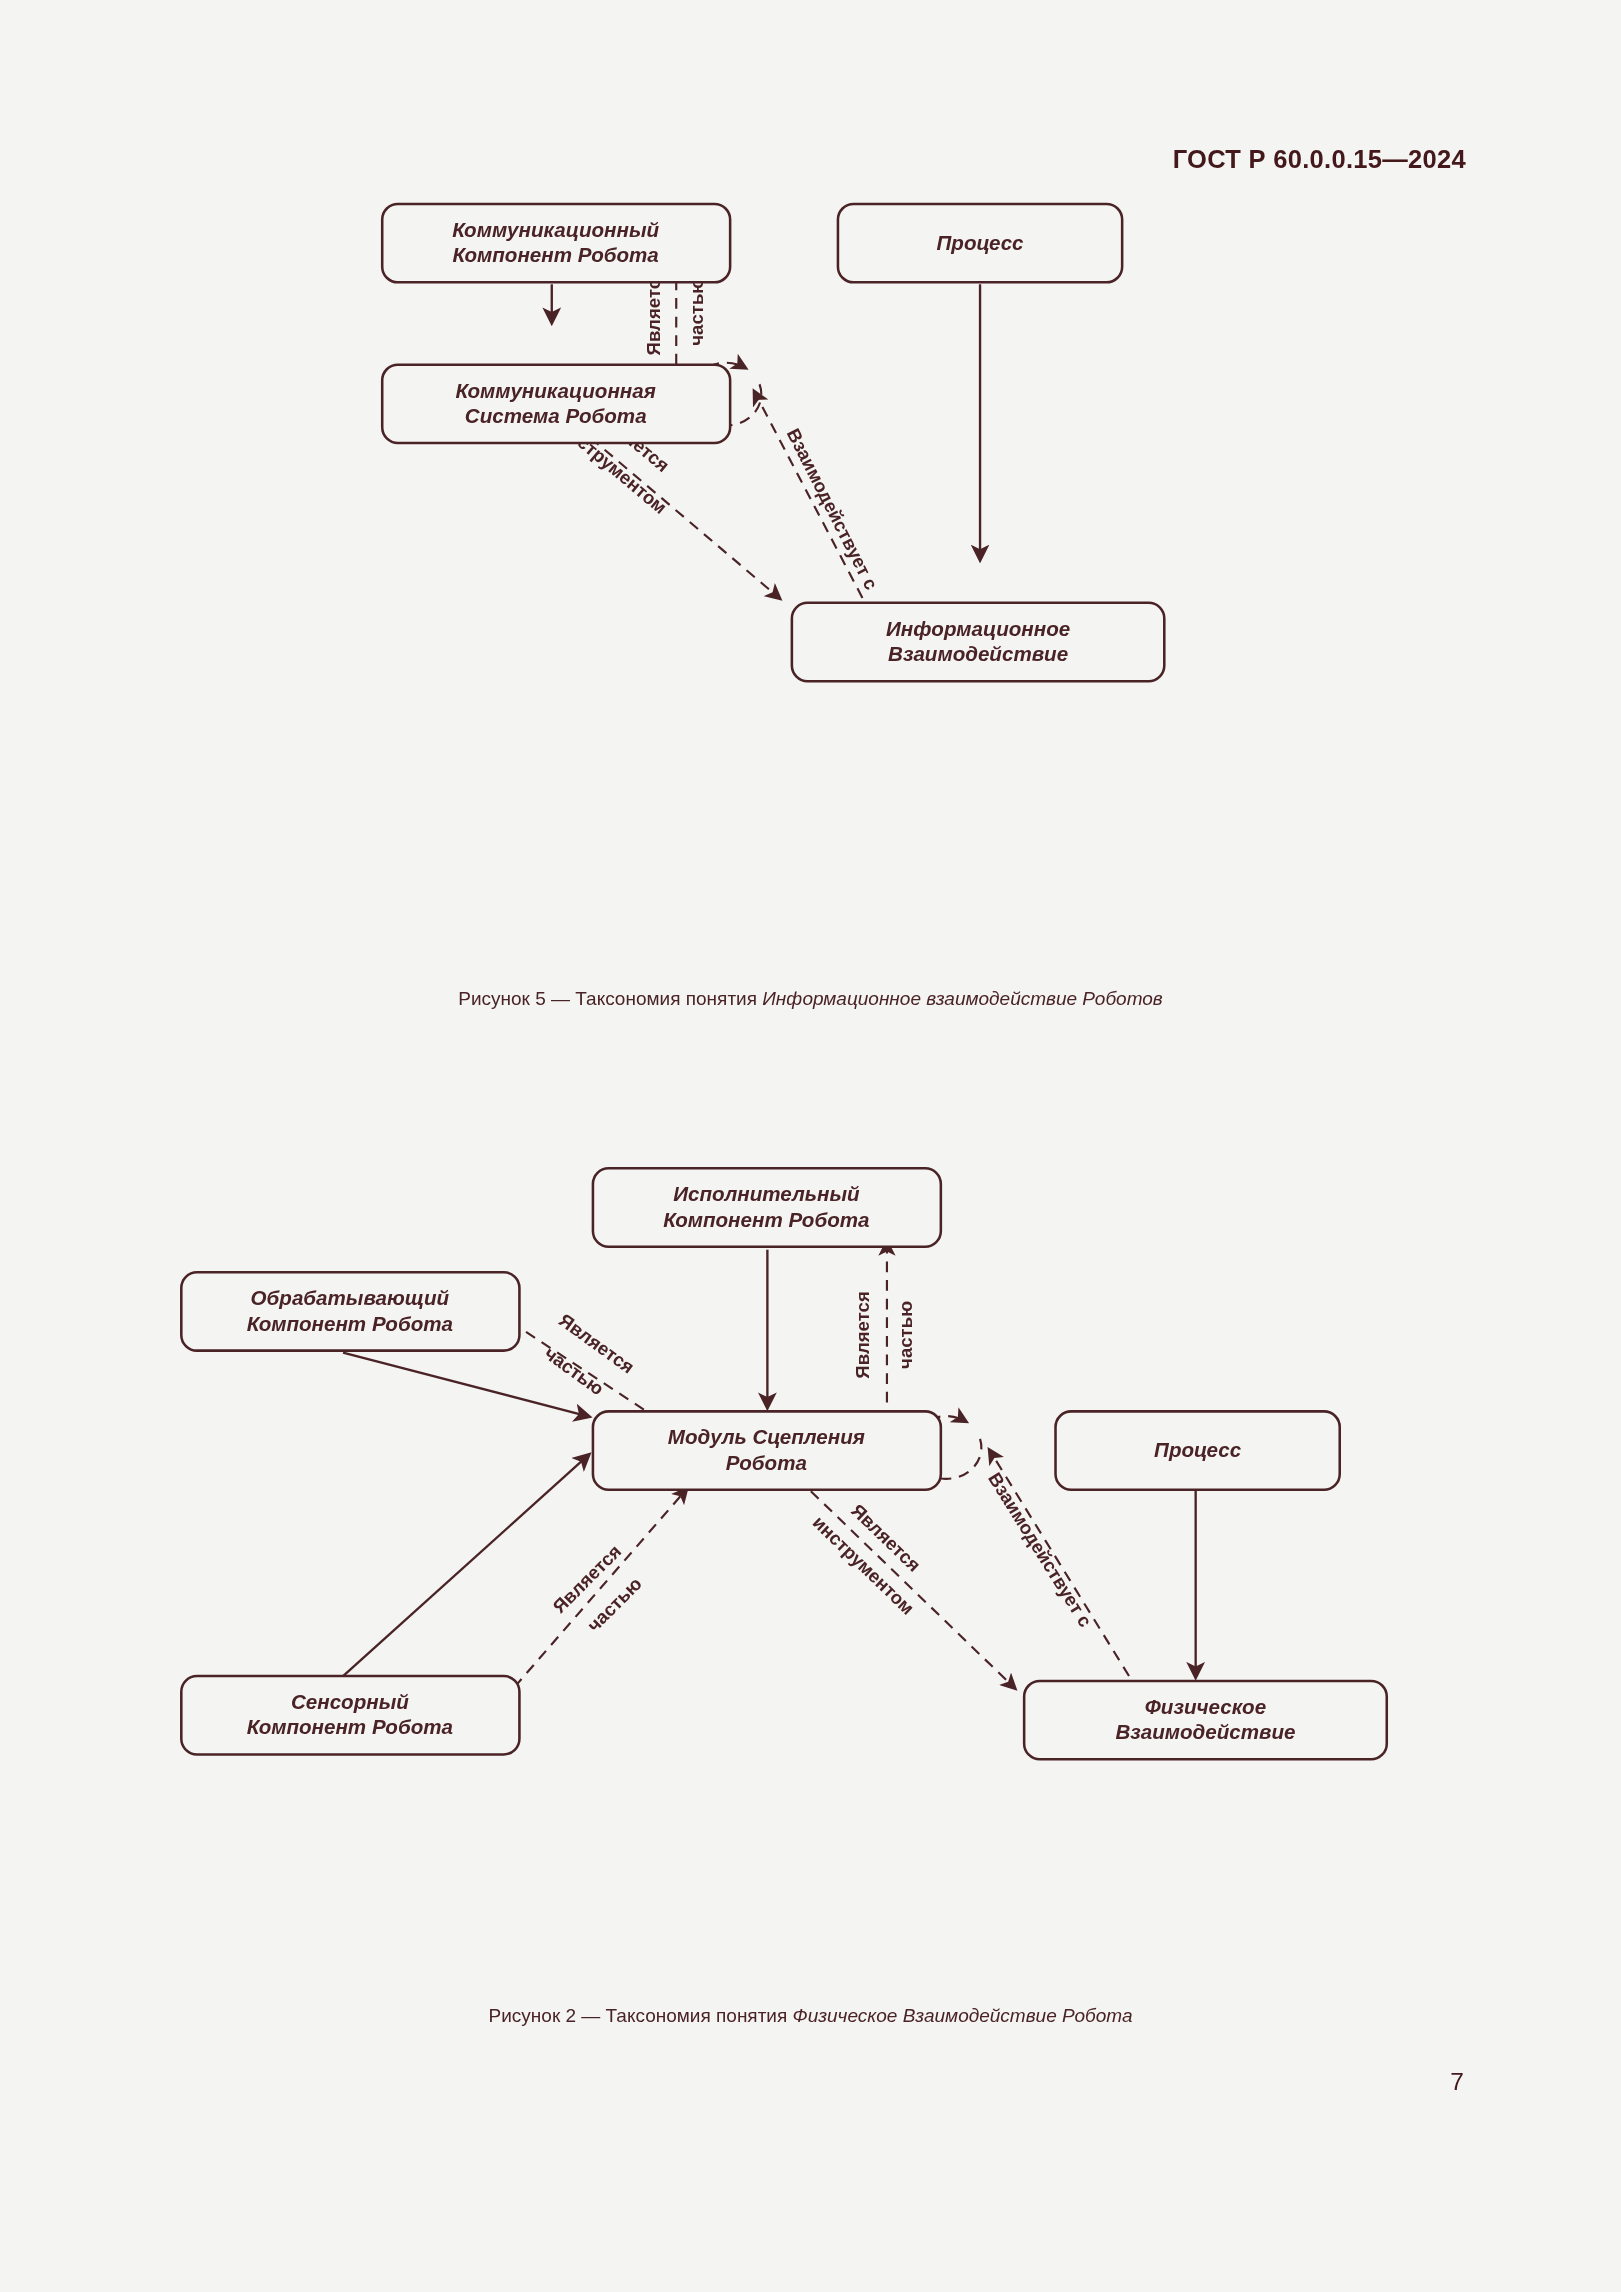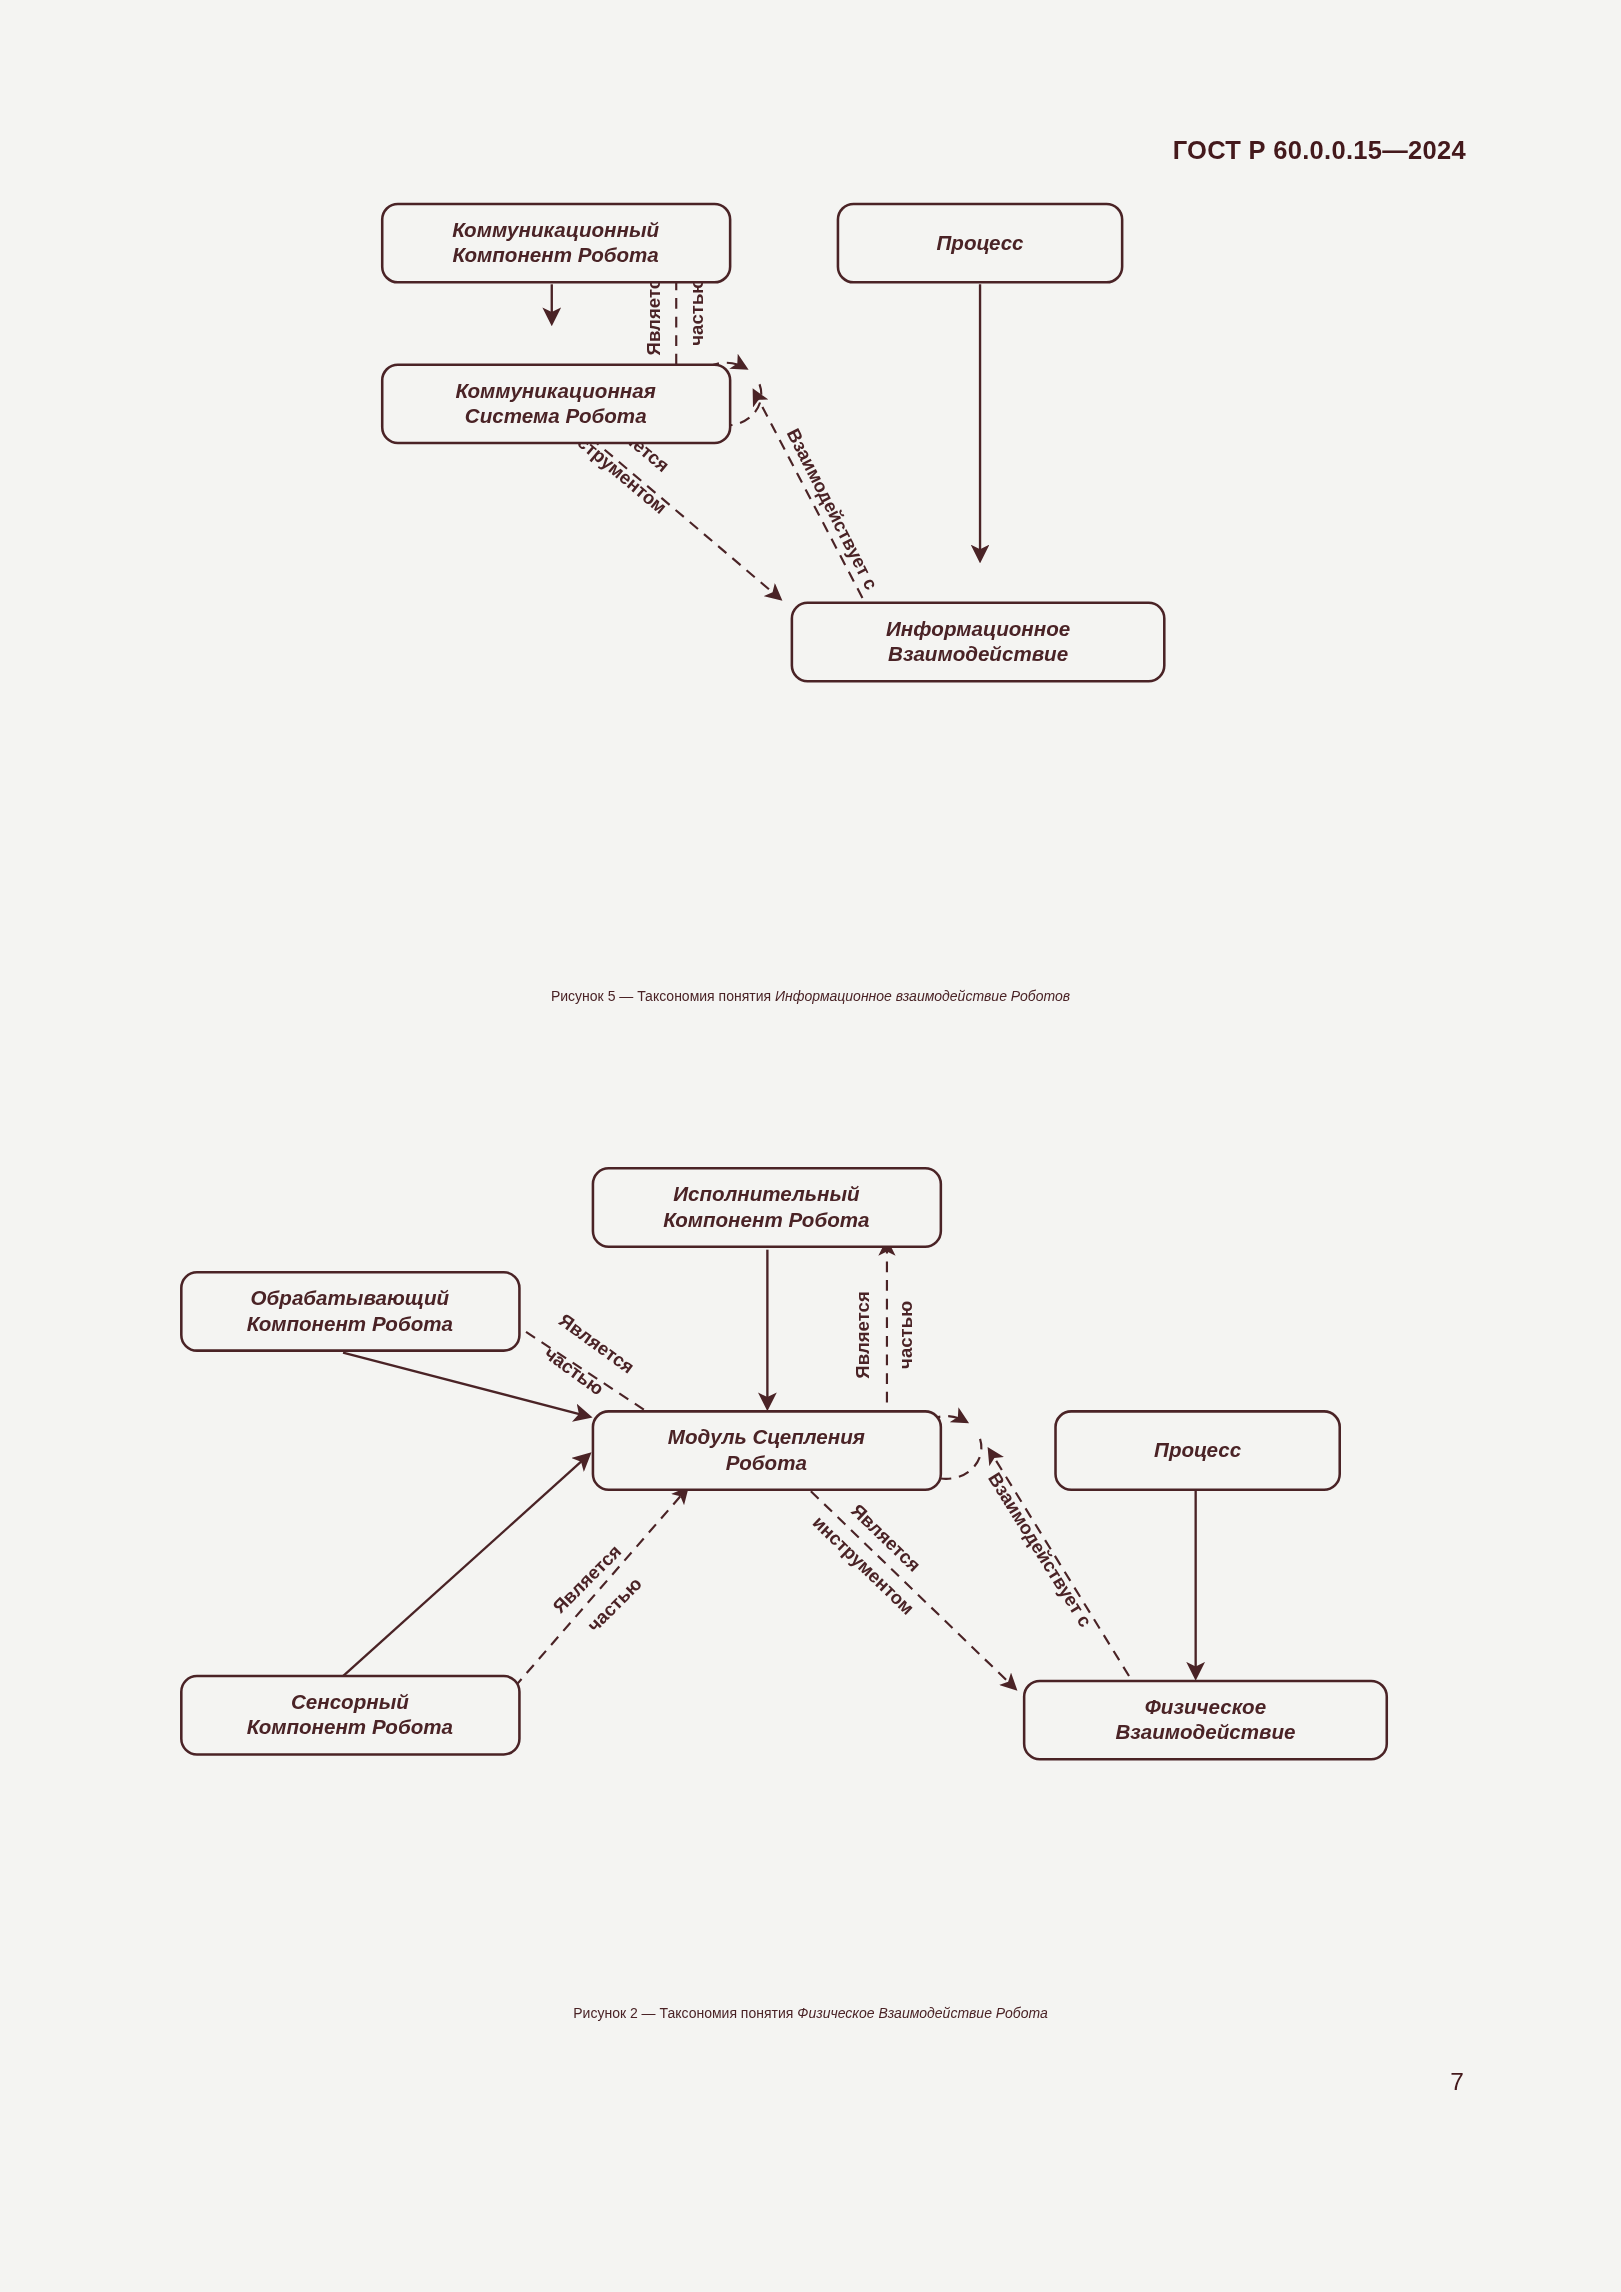--- a/index.html
+++ b/index.html
@@ -11,40 +11,40 @@
     position: relative;
     width: 1621px;
     height: 2293px;
     background: #f4f4f2;
     font-family: "Liberation Sans", sans-serif;
     color: #3d1f22;
     overflow: hidden;
   }
   .header {
     position: absolute;
-    top: 136px;
+    top: 145px;
     right: 155px;
     font-size: 25.5px;
     font-weight: bold;
     letter-spacing: 0.3px;
     color: #44191c;
     white-space: nowrap;
   }
   .figure {
     position: absolute;
     left: 0;
     width: 1621px;
   }
   #figure-5 { top: 196px; height: 745px; }
   #figure-6 { top: 1127px; height: 853px; }
   .caption {
     position: absolute;
     width: 1621px;
     text-align: center;
-    font-size: 14px;
+    font-size: 19px;
     color: #4a2326;
     white-space: nowrap;
   }
   #caption-5 { top: 988px; }
   #caption-6 { top: 2005px; }
   .caption .it { font-style: italic; }
   .page-number {
     position: absolute;
     top: 2068px;
     right: 157px;

